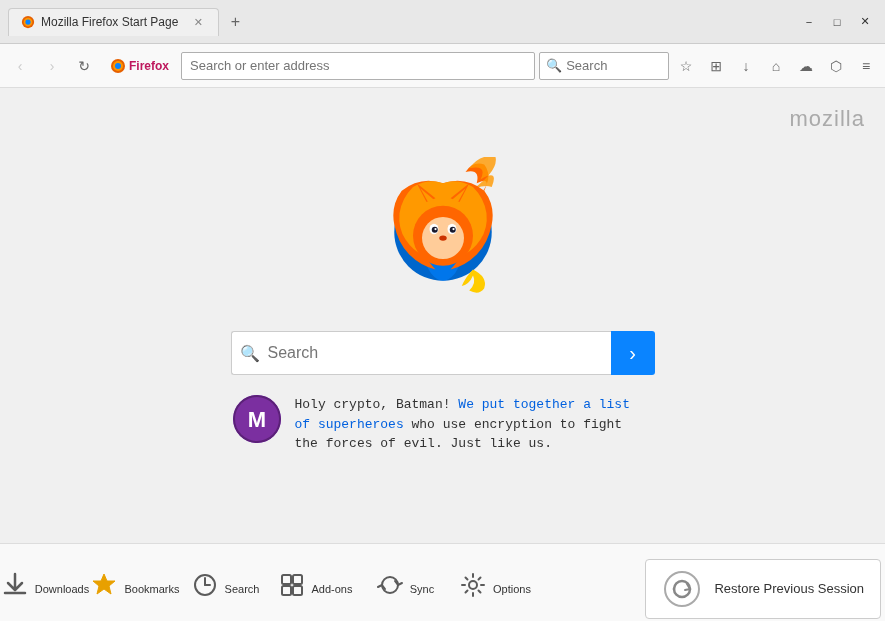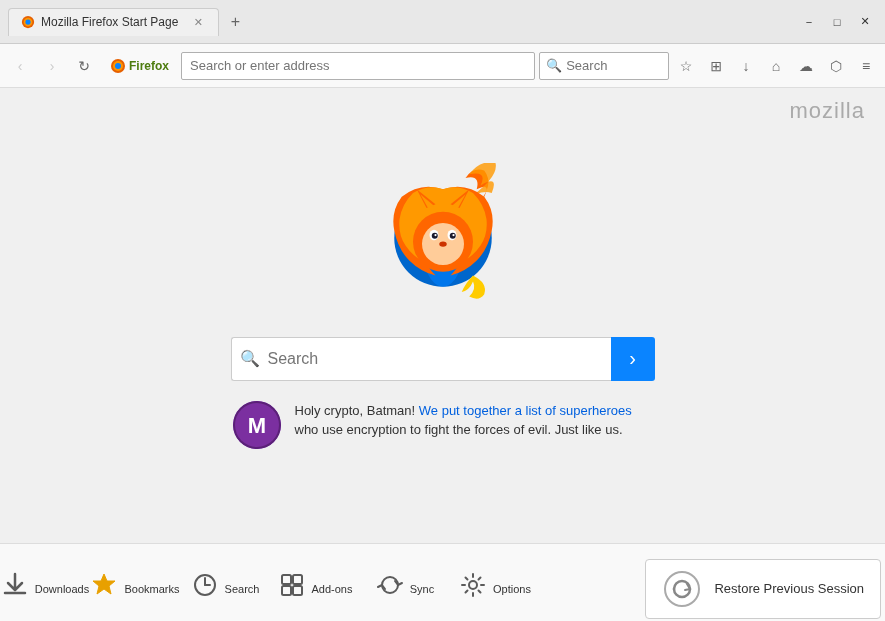--- a/index.html
+++ b/index.html
@@ -48,21 +48,21 @@
       gap: 4px;
     }
     .nav-btn {
       width: 28px; height: 28px; display: flex; align-items: center; justify-content: center;
       border-radius: 50%; cursor: pointer; color: #666; font-size: 14px; border: none; background: none;
     }
     .nav-btn.disabled { color: #ccc; cursor: default; }
     .firefox-btn {
       display: flex; align-items: center; gap: 3px; padding: 3px 8px;
       border: none; background: none; cursor: pointer; border-radius: 3px;
-      font-size: 12px; font-weight: bold; color: #4d7c0f;
+      font-size: 12px; font-weight: bold; color: #be185d;
     }
     .address-bar {
       flex: 1; height: 28px; border: 1px solid #b0b0b0; border-radius: 2px;
       padding: 0 8px; font-size: 13px; background: white; color: #b91c1c;
       outline: none;
     }
     .reload-btn {
       width: 28px; height: 28px; display: flex; align-items: center; justify-content: center;
       border-radius: 50%; cursor: pointer; color: #666; font-size: 14px; border: none; background: none;
     }
@@ -84,21 +84,21 @@
       background: #f0f0f0;
       height: calc(621px - 32px - 44px - 90px);
       display: flex;
       flex-direction: column;
       align-items: center;
       justify-content: center;
       position: relative;
       padding-bottom: 20px;
     }
     .mozilla-text {
-      position: absolute; top: 10px; right: 20px;
+      position: absolute; top: 18px; right: 20px;
       color: #aaa; font-size: 22px; font-weight: 300; letter-spacing: 1px;
     }
     .firefox-logo {
       width: 150px; height: 150px; margin-bottom: 24px;
     }
     .search-container {
       display: flex; align-items: center; gap: 0;
     }
     .main-search-input {
       width: 380px; height: 44px; border: 1px solid #ccc; border-right: none;
@@ -121,21 +121,21 @@
     .snippet {
       display: flex; align-items: flex-start; gap: 14px;
       max-width: 420px; margin-top: 20px;
     }
     .snippet-avatar {
       width: 48px; height: 48px; border-radius: 50%; background: #6b1fa1;
       display: flex; align-items: center; justify-content: center;
       flex-shrink: 0; font-size: 20px; color: white; font-weight: bold;
       overflow: hidden;
     }
-    .snippet-text { font-size: 13px; color: #333; line-height: 1.5; }
+    .snippet-text { font-size: 13px; color: #333; line-height: 1.5; font-family: Liberation Mono, monospace; }
     .snippet-text a { color: #0060df; text-decoration: none; }
 
     
     .bottom-bar {
       height: 90px;
       background: #f9f9f9;
       border-top: 1px solid #ddd;
       display: flex;
       align-items: center;
     }

